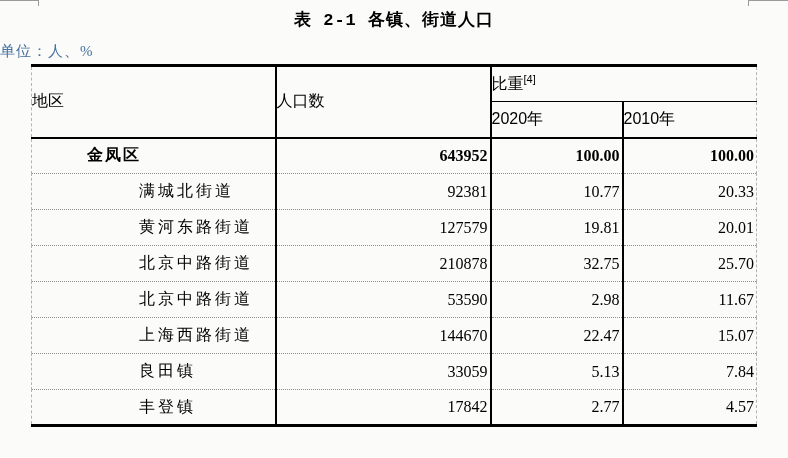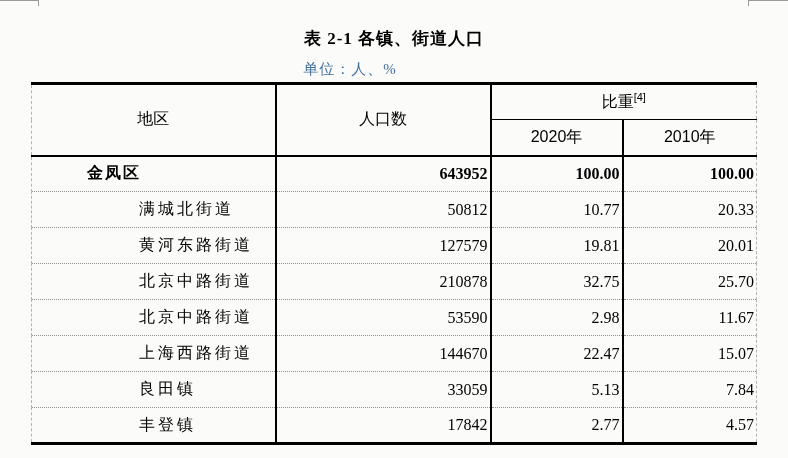--- a/index.html
+++ b/index.html
@@ -10,34 +10,34 @@
     font-family: "Liberation Serif", serif;
     color: #000;
     overflow: hidden;
   }
   
   .mark { position: absolute; top: 0; height: 6px; }
   .mark-left  { left: 0;  width: 39px; border-top: 1px solid #9a9a9a; border-right: 1px solid #9a9a9a; }
   .mark-right { right: 0; width: 40px; border-top: 1px solid #9a9a9a; border-left: 1px solid #9a9a9a; }
 
   .doc-title {
-    margin-top: 27px;
+    margin-top: 9px;
     text-align: center;
-    font-family: Liberation Serif, serif;
+    font-family: Liberation Mono, monospace;
     font-weight: bold;
     font-size: 17px;
     letter-spacing: 1px;
     height: 23px;
     line-height: 23px;
   }
   .unit-line {
     width: 700px;              
     margin-top: 9px;
     margin-bottom: 3px;
-    text-align: center;
+    text-align: left;
     font-size: 15px;
     letter-spacing: 1px;
     color: #44709d;
     height: 20px;
     line-height: 20px;
   }
 
   table.pop-table {
     margin-left: 31px;
     width: 725px;
@@ -48,21 +48,21 @@
     border-left: 1px dashed #b3b3b3;
     border-right: 1px dashed #b3b3b3;
   }
   th, td { padding: 0; font-weight: normal; overflow: hidden; white-space: nowrap; }
   .bl { border-left: 2px solid #000; }
 
   thead th {
     height: 36px;
     font-family: "Liberation Sans", sans-serif;
     font-size: 16px;
-    text-align: center;
+    text-align: left;
     vertical-align: middle;
   }
   th.share-cell { border-bottom: 1px solid #000; }
   th.share-cell sup {
     font-size: 11px;
     vertical-align: super;
     line-height: 0;
   }
 
   tbody td {
@@ -107,21 +107,21 @@
   </thead>
   <tbody>
     <tr class="total">
       <td class="name">金凤区</td>
       <td class="num bl">643952</td>
       <td class="num bl">100.00</td>
       <td class="num bl">100.00</td>
     </tr>
     <tr>
       <td class="name">满城北街道</td>
-      <td class="num bl">50812</td>
+      <td class="num bl">92381</td>
       <td class="num bl">10.77</td>
       <td class="num bl">20.33</td>
     </tr>
     <tr>
       <td class="name">黄河东路街道</td>
       <td class="num bl">127579</td>
       <td class="num bl">19.81</td>
       <td class="num bl">20.01</td>
     </tr>
     <tr>

